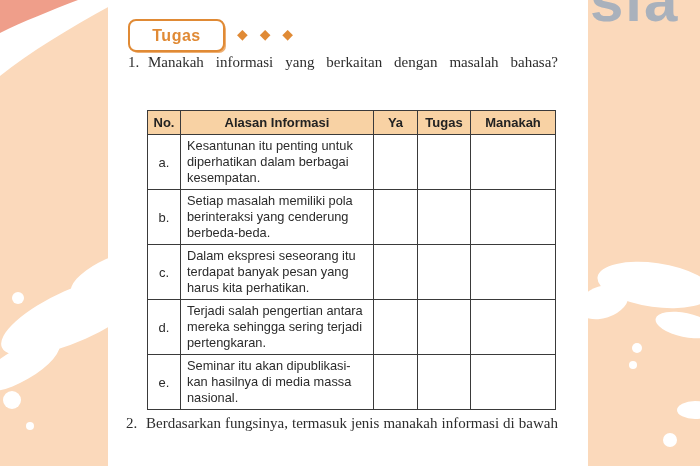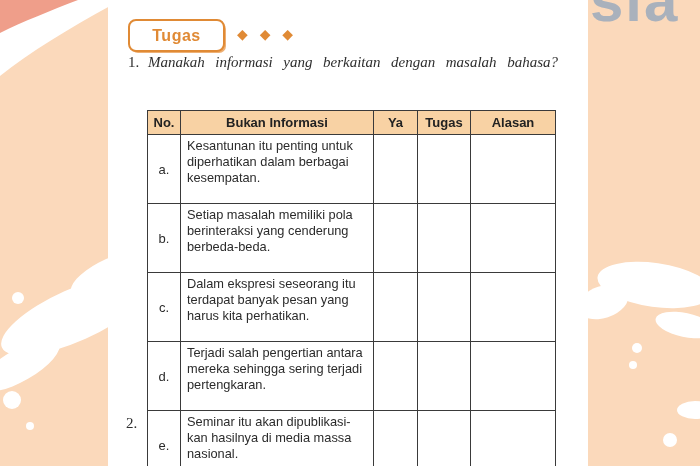--- a/index.html
+++ b/index.html
@@ -37,21 +37,21 @@
     position:absolute;left:237px;top:26px;color:#e08a35;font-size:14px;
     letter-spacing:4px;
   }
   
   .question{
     position:absolute;display:flex;color:#2e2e2e;
     font-family:"Liberation Serif",serif;font-size:15px;line-height:21px;
   }
   .q-num{width:20px;flex:0 0 20px;}
   .q-text{flex:1;}
-  .q-line{width:100%;font-style:italic;}
+  .q-line{width:100%;}
   .q-justify{text-align:justify;text-align-last:justify;}
   #question-1{left:128px;top:52px;width:430px;}
   #question-2{left:126px;top:413px;width:432px;}
   
   table.info-table{
     position:absolute;left:147px;top:110px;width:408px;
     border-collapse:collapse;table-layout:fixed;
     font-family:"Liberation Sans",sans-serif;color:#2b2b2b;
   }
   .info-table th,.info-table td{
@@ -62,21 +62,21 @@
     padding:2px 2px;color:#222;
   }
   .info-table td{height:53px;}
   .col-no{width:33px;}
   .col-contoh{width:193px;}
   .col-ya{width:44px;}
   .col-bukan{width:53px;}
   .col-alasan{width:85px;}
   .cell-no{text-align:center;font-size:13px;}
   .cell-contoh{
-    font-size:12.8px;line-height:16px;padding:3px 4px 17px 6px;
+    font-size:12.8px;line-height:16px;padding:3px 4px 3px 6px;
     white-space:pre-line;vertical-align:middle;
   }
 </style>
 </head>
 <body>
 
 <svg id="left-blobs" class="decor" width="140" height="236" viewBox="0 0 140 236">
   <g fill="#ffffff">
     <ellipse cx="75" cy="85" rx="80" ry="26" transform="rotate(-24 75 85)"></ellipse>
     <ellipse cx="20" cy="135" rx="45" ry="16" transform="rotate(-30 20 135)"></ellipse>
@@ -122,24 +122,24 @@
   <colgroup>
     <col class="col-no">
       <col class="col-contoh">
       <col class="col-ya">
       <col class="col-bukan">
       <col class="col-alasan">
   </colgroup>
   <thead>
     <tr>
       <th>No.</th>
-      <th>Bukan Informasi</th>
+      <th>Alasan Informasi</th>
       <th>Ya</th>
       <th>Tugas</th>
-      <th>Alasan</th>
+      <th>Manakah</th>
     </tr>
   </thead>
   <tbody>
     <tr>
       <td class="cell-no">a.</td>
       <td class="cell-contoh">Kesantunan itu penting untuk
 diperhatikan dalam berbagai
 kesempatan.</td>
       <td></td>
       <td></td>
@@ -180,14 +180,15 @@
       <td></td>
       <td></td>
       <td></td>
     </tr>
   </tbody>
 </table>
 
 <div class="question" id="question-2">
   <span class="q-num">2.</span>
   <div class="q-text">
+    <div class="q-line q-justify">Berdasarkan fungsinya, termasuk jenis manakah informasi di bawah</div>
   </div>
 </div>
 
 </body></html>

